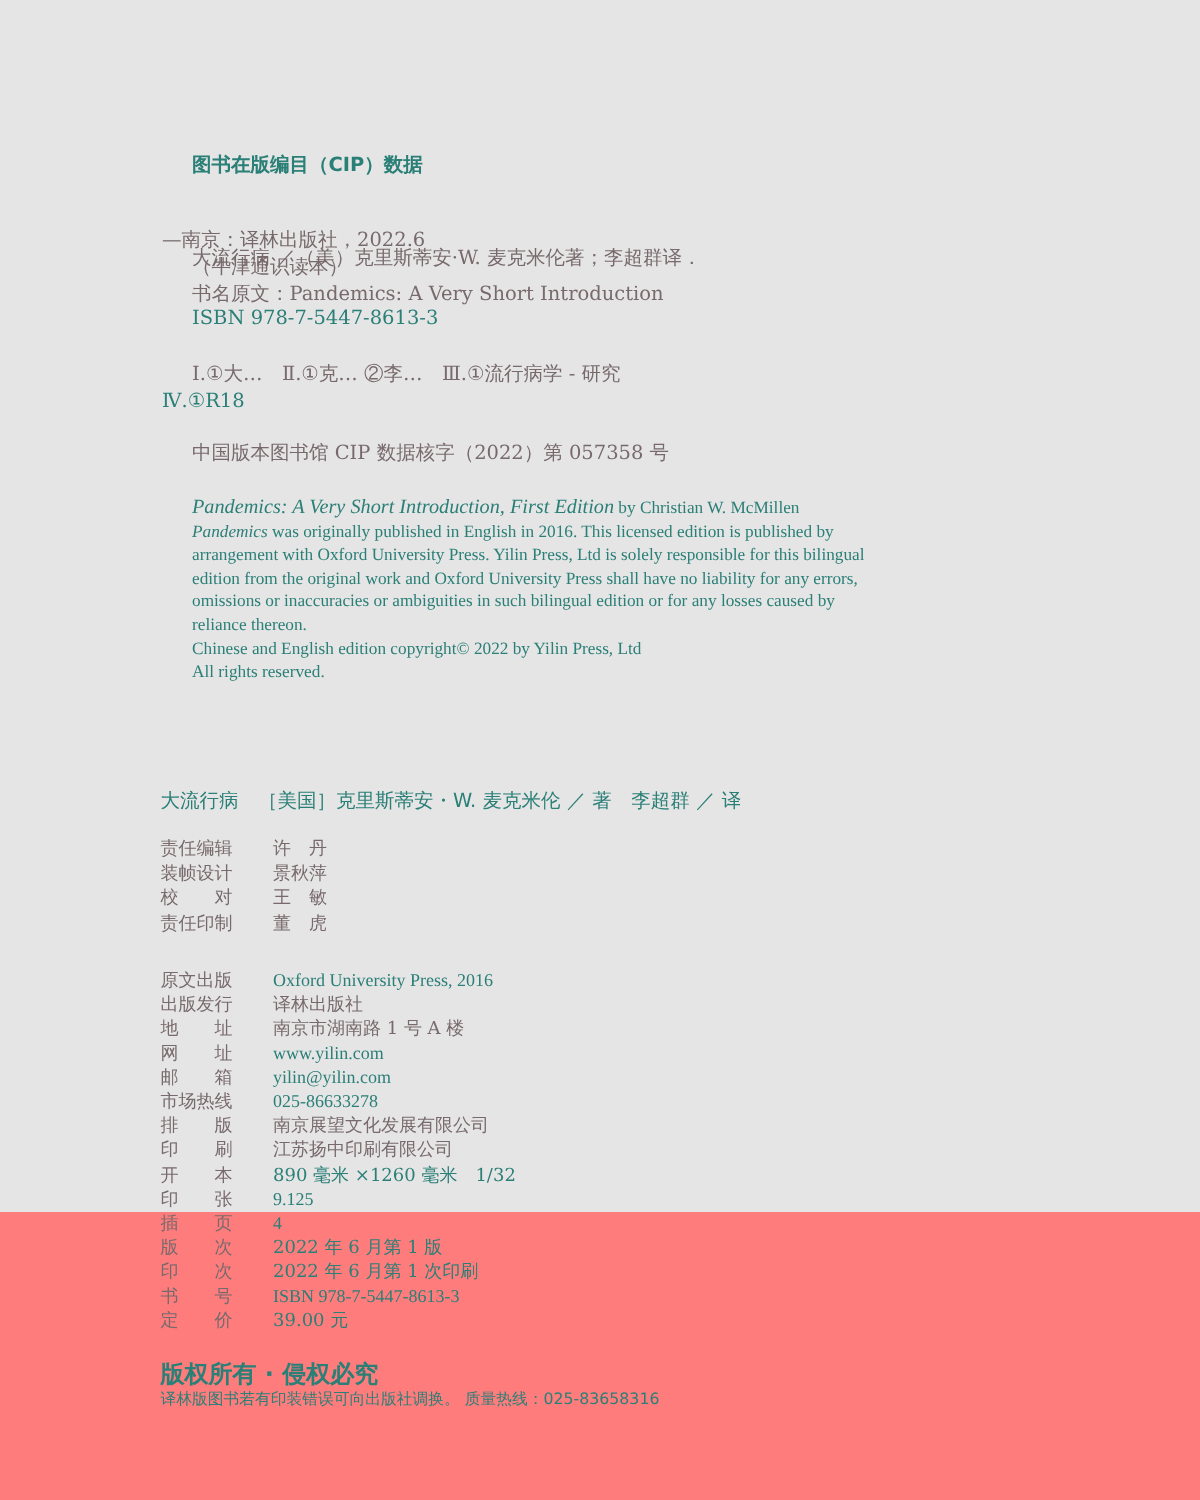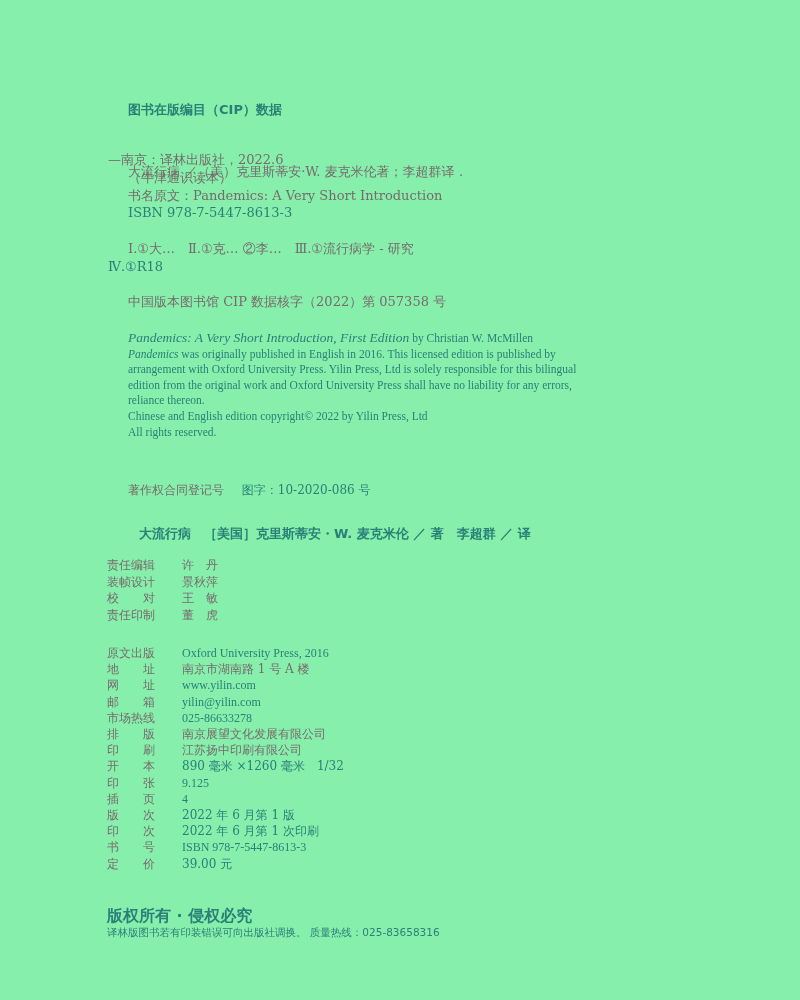--- a/index.html
+++ b/index.html
@@ -6,22 +6,22 @@
     margin: 0;
     padding: 0;
     width: 800px;
     height: 1000px;
     background: #FF7C7C;
     overflow: hidden;
   }
   .page {
     position: relative;
     width: 800px;
-    height: 1000px;
-    background: #86efac;
+    height: 808px;
+    background: #e5e5e5;
     color: #6E6A6A;
     font-family: "DejaVu Serif", serif;
   }
   .abs { position: absolute; white-space: nowrap; }
   .teal { color: #2A7F77; }
   .gray { color: #786A6C; }
   .bold { font-weight: bold; }
   .sans { font-family: "DejaVu Sans", sans-serif; }
   .serif-en { font-family: "Liberation Serif", serif; }
 
@@ -30,21 +30,21 @@
   .class-line { font-size: 13px; }
   .cip-code { font-size: 13px; }
 
   .en-block { left: 128px; top: 330px; width: 560px; font-size: 11.5px; line-height: 15.6px; }
   .en-block .line { display: block; white-space: nowrap; }
   .en-title { font-style: italic; font-size: 13.5px; }
   .en-by { font-size: 11.5px; }
 
   .copyreg { left: 128px; top: 482px; font-size: 12px; }
 
-  .bookline { left: 107px; top: 525px; font-size: 13px; font-weight: bold; margin-left: 32px; }
+  .bookline { left: 107px; top: 525px; font-size: 13px; font-weight: normal; }
 
   .staff { left: 107px; top: 557px; font-size: 12px; line-height: 16.5px; }
   .staff .row, .pub .row { display: flex; }
   .staff .lbl { width: 75px; color: #786A6C; letter-spacing: 0; }
   .staff .val { color: #786A6C; }
 
   .pub { left: 107px; top: 645px; font-size: 12px; line-height: 16.2px; }
   .pub .lbl { width: 75px; color: #786A6C; }
   .pub .val { color: #2A7F77; }
   .pub .val.cn { color: #786A6C; }
@@ -73,29 +73,26 @@
   <div class="abs en-block teal serif-en">
     <span class="line">
       <span class="en-title">Pandemics: A Very Short Introduction, First Edition</span>
       <span class="en-by">by Christian W. McMillen</span>
     </span>
     <span class="line">
       <i>Pandemics</i><span> was originally published in English in 2016. This licensed edition is published by</span>
     </span>
     <span class="line">arrangement with Oxford University Press. Yilin Press, Ltd is solely responsible for this bilingual</span>
     <span class="line">edition from the original work and Oxford University Press shall have no liability for any errors,</span>
+    <span class="line">omissions or inaccuracies or ambiguities in such bilingual edition or for any losses caused by</span>
     <span class="line">reliance thereon.</span>
     <span class="line">Chinese and English edition copyright© 2022 by Yilin Press, Ltd</span>
     <span class="line">All rights reserved.</span>
   </div>
 
-  <div class="abs copyreg">
-    <span class="gray">著作权合同登记号</span>
-    <span class="teal" style="margin-left:14px;">图字：10-2020-086 号</span>
-  </div>
 
   <div class="abs bookline teal sans">大流行病　［美国］克里斯蒂安・W. 麦克米伦 ／ 著　李超群 ／ 译</div>
 
   <div class="abs staff">
     <div class="row">
       <span class="lbl">责任编辑</span>
       <span class="val">许　丹</span>
     </div>
     <div class="row">
       <span class="lbl">装帧设计</span>
@@ -108,20 +105,24 @@
     <div class="row">
       <span class="lbl">责任印制</span>
       <span class="val">董　虎</span>
     </div>
   </div>
 
   <div class="abs pub">
     <div class="row">
       <span class="lbl">原文出版</span>
       <span class="val serif-en">Oxford University Press, 2016</span>
+    </div>
+    <div class="row">
+      <span class="lbl">出版发行</span>
+      <span class="val cn">译林出版社</span>
     </div>
     <div class="row">
       <span class="lbl">地　　址</span>
       <span class="val cn">南京市湖南路 1 号 A 楼</span>
     </div>
     <div class="row">
       <span class="lbl">网　　址</span>
       <span class="val serif-en">www.yilin.com</span>
     </div>
     <div class="row">

